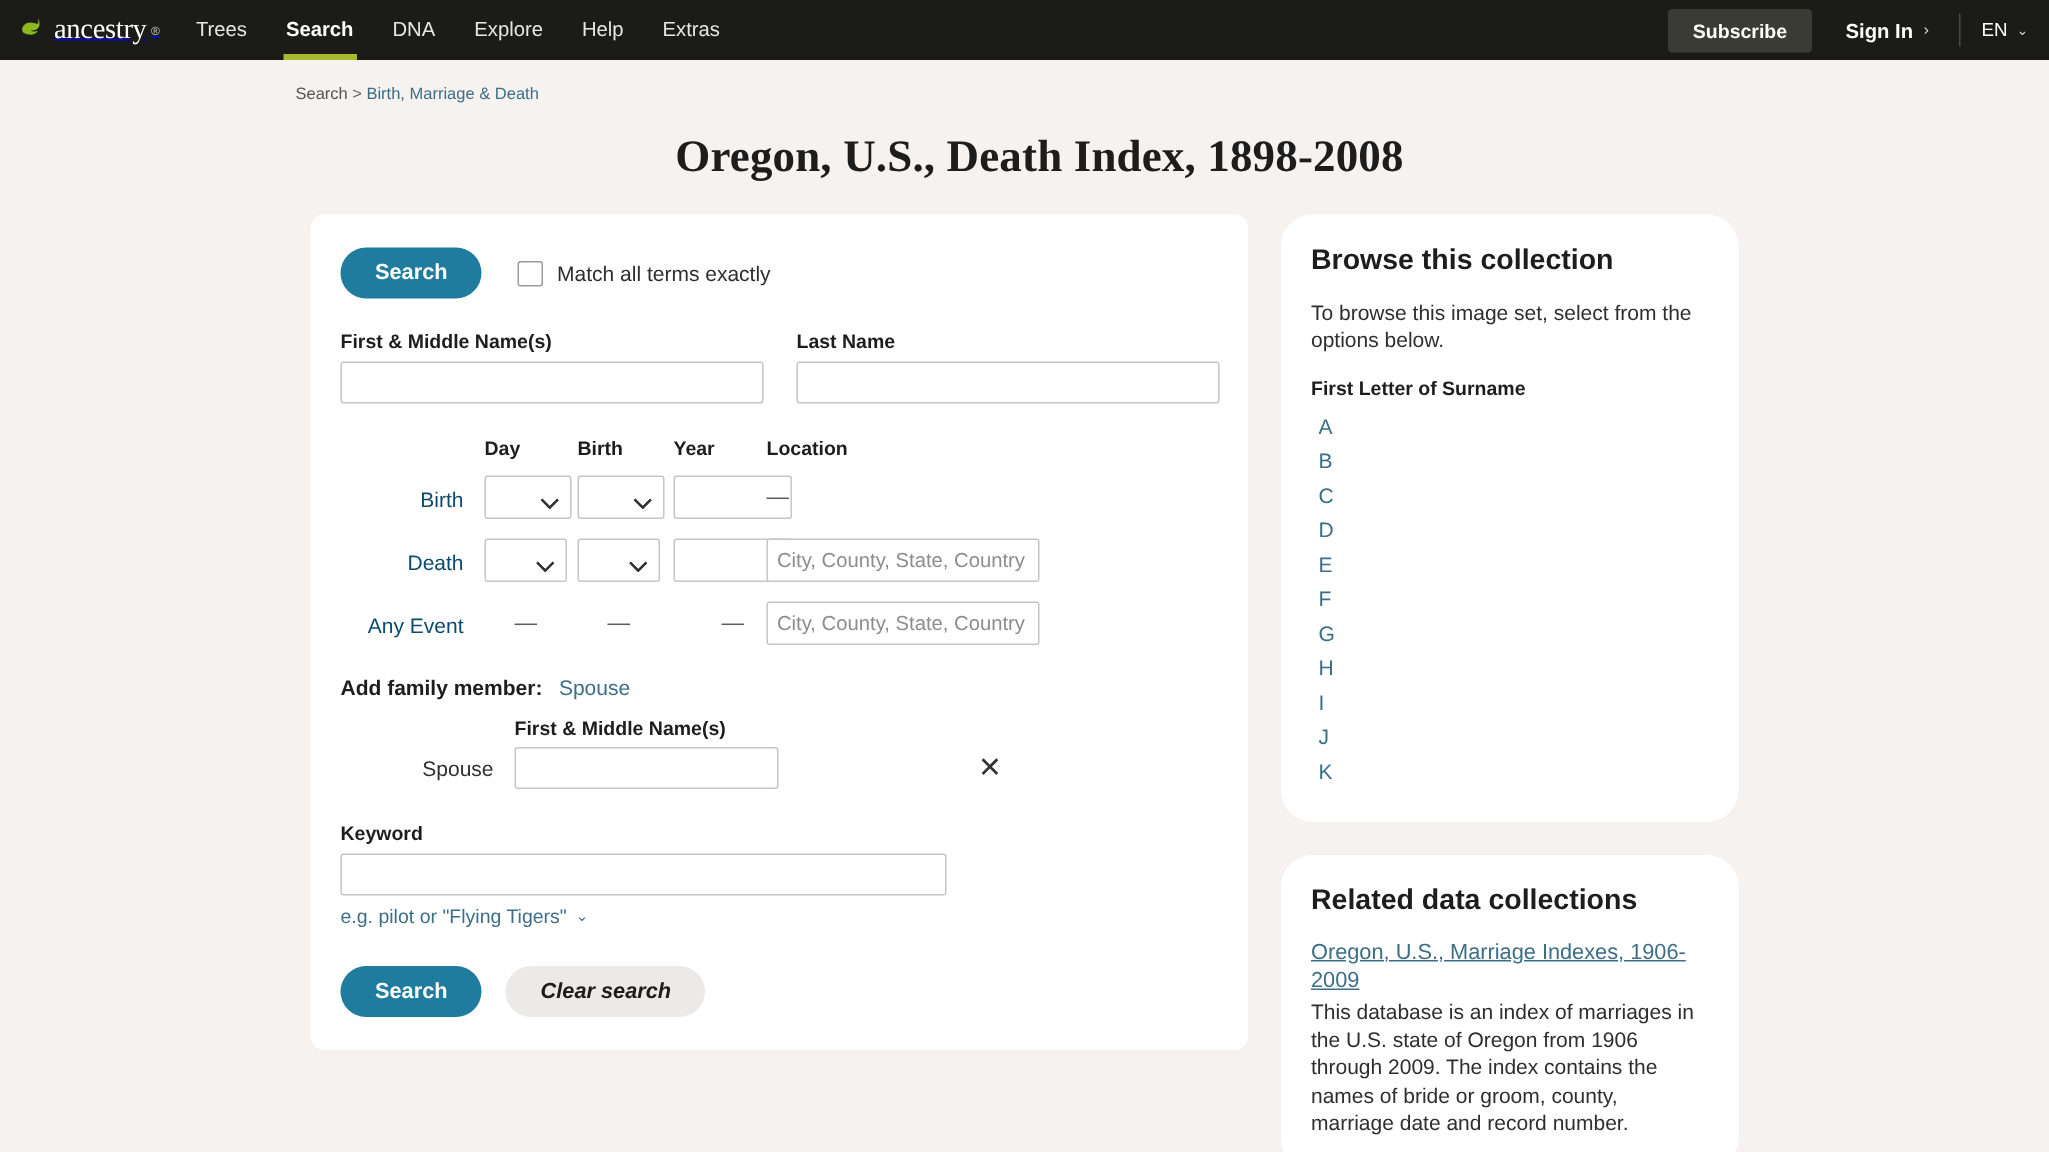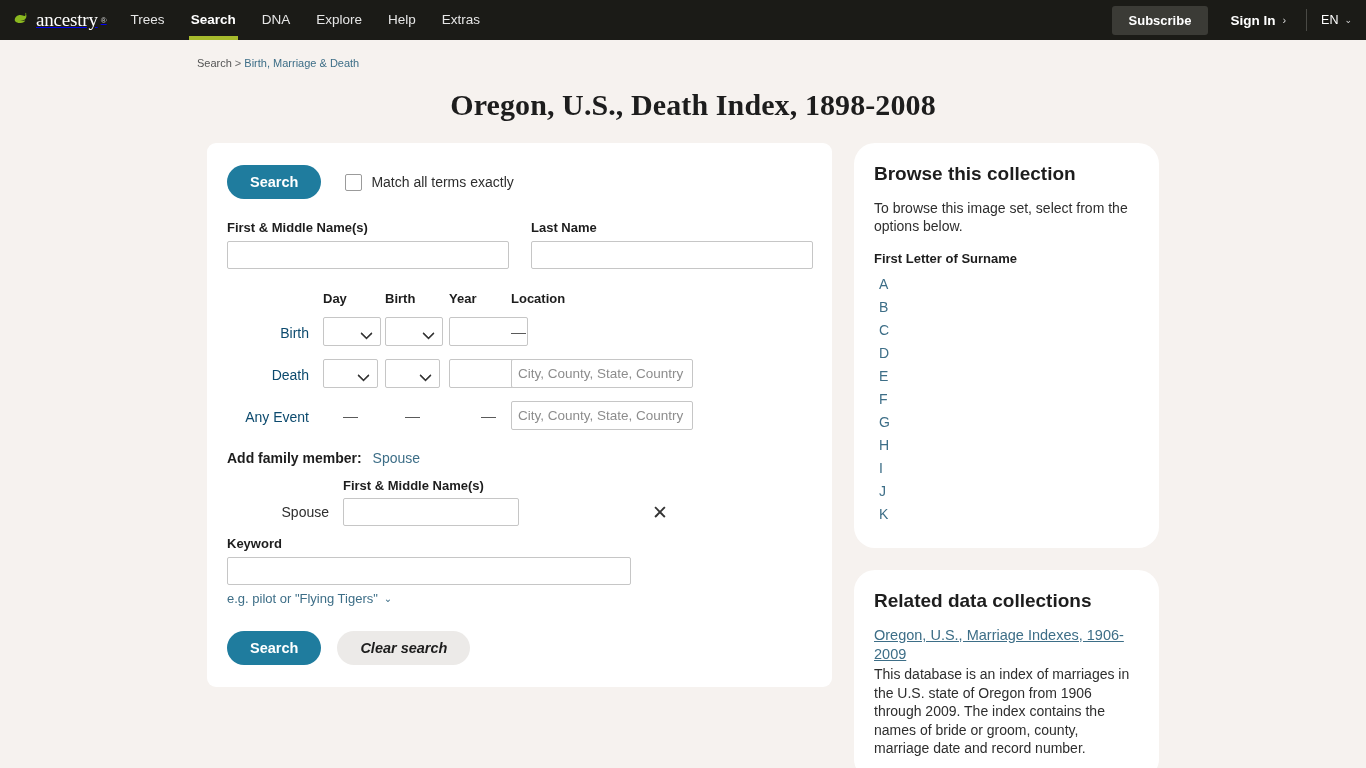--- a/index.html
+++ b/index.html
@@ -135,21 +135,21 @@
   .fam-add a{ color:#3d6e87; font-size:14px; text-decoration:none;}
   .fam-grid{ display:grid; grid-template-columns:116px 180px 1fr; align-items:center; margin-top:12px;}
   .fam-grid .hd{ font-size:13px; font-weight:700; color:#1d1d1d; padding-bottom:5px;}
   .fam-grid .rl{ font-size:14px; color:#2e2e2e; text-align:right; padding-right:14px;}
   .fam-input{ width:176px; height:28px; border:1px solid #c6c6c6; border-radius:2px; background:#fff;
               font-size:13.5px; padding:0 7px; font-family:"Liberation Sans", sans-serif;}
   .xbtn{ background:none; border:none; font-size:19px; color:#333; cursor:pointer; padding:0; width:22px;
          justify-self:start; margin-left:126px; line-height:1;}
 
   
-  .kw{ margin-top:10px; }
+  .kw{ margin-top:22px; }
   .kw-input{ width:404px; height:28px; border:1px solid #c6c6c6; border-radius:2px; background:#fff;
              font-size:13.5px; padding:0 7px; font-family:"Liberation Sans", sans-serif;}
   .kw-hint{ color:#3d6e87; font-size:13px; margin-top:6px; display:inline-flex; align-items:center; gap:6px;
             text-decoration:none; cursor:pointer;}
   .kw-hint .cd{ font-size:10px; }
   .btnrow{ display:flex; gap:16px; margin-top:24px; }
 
   
   .side-card{ background:#fff; border-radius:21px; padding:20px 22px 22px 20px; }
   .side-card + .side-card{ margin-top:22px; }

